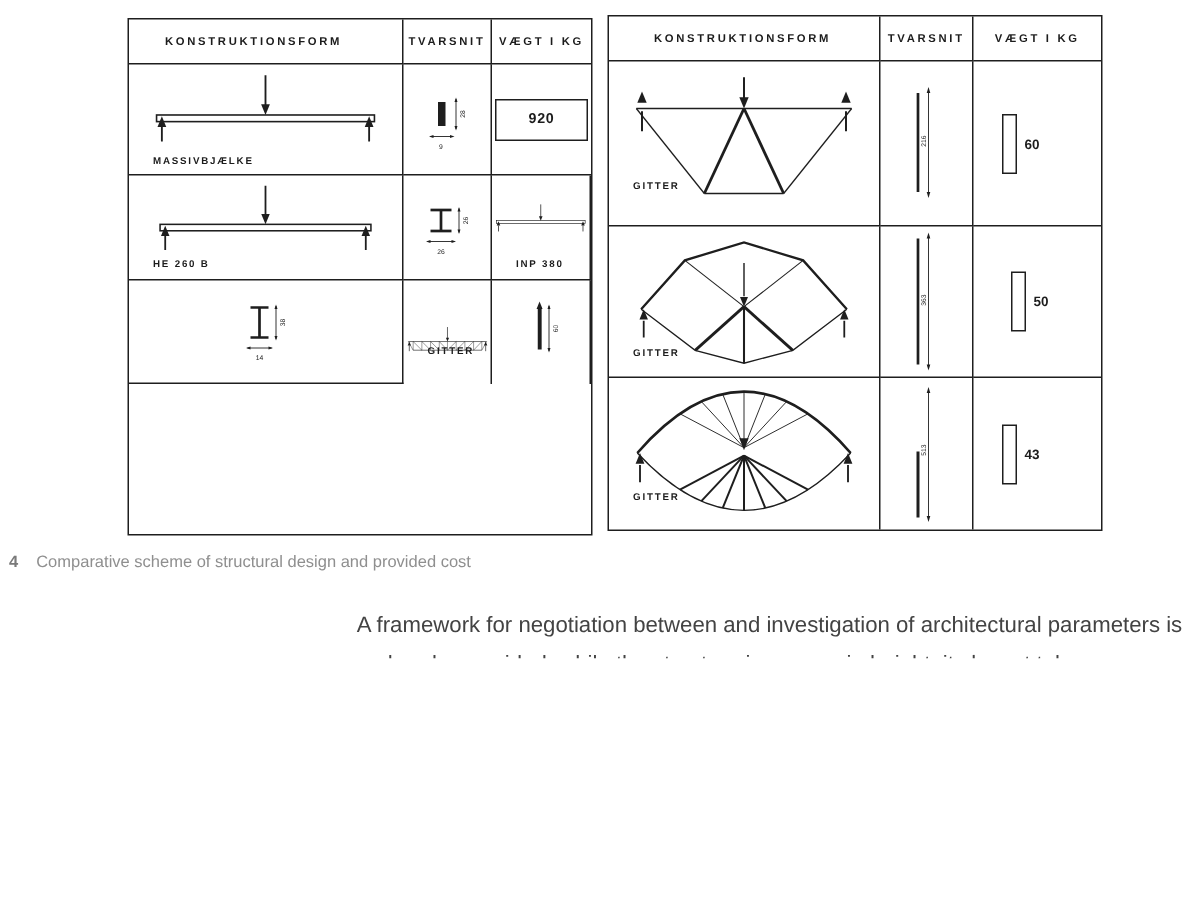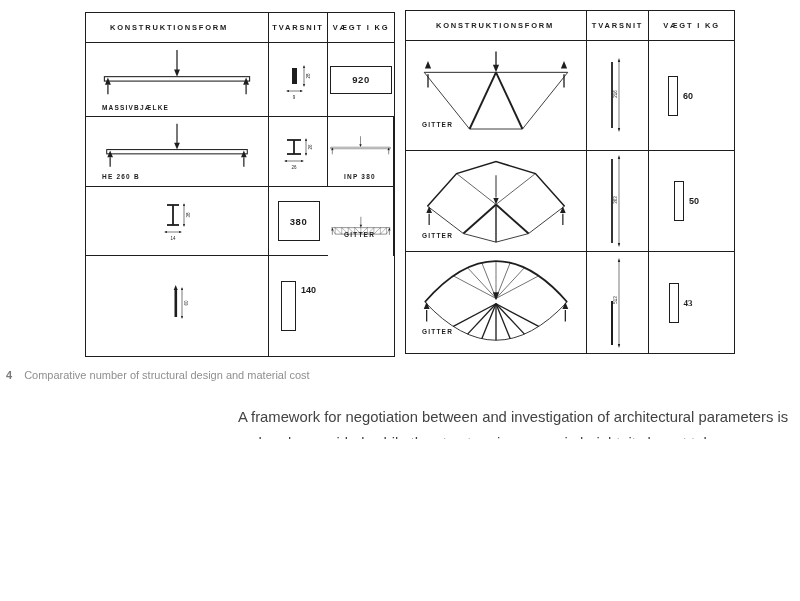--- a/index.html
+++ b/index.html
@@ -127,25 +127,20 @@
         <line x1="31" y1="8" x2="31" y2="30" stroke="#1e1e1e" stroke-width="0.6"></line>
         <polygon points="31,7 30,10 32,10" fill="#1e1e1e"></polygon>
         <polygon points="31,31 30,28 32,28" fill="#1e1e1e"></polygon>
         <text x="35" y="21" font-size="4.5" text-anchor="middle" transform="rotate(-90 35 19)">38</text>
         <line x1="12" y1="36" x2="28" y2="36" stroke="#1e1e1e" stroke-width="0.6"></line>
         <polygon points="11,36 14,35 14,37" fill="#1e1e1e"></polygon>
         <polygon points="29,36 26,35 26,37" fill="#1e1e1e"></polygon>
         <text x="20" y="44" font-size="4.5" text-anchor="middle">14</text>
       </svg>
     </div>
-    <div class="cell cl">
-      <div class="wbox square">
-          <span>380</span>
-        </div>
-    </div>
 
     <div class="cell formcell rb">
       <svg width="172" height="82" viewBox="0 0 180 86">
         <line x1="10" y1="42" x2="172" y2="42" stroke="#1e1e1e" stroke-width="1.3"></line>
         <line x1="20" y1="60" x2="162" y2="60" stroke="#1e1e1e" stroke-width="1.3"></line>
         <line x1="10" y1="42" x2="20" y2="60" stroke="#1e1e1e" stroke-width="0.9"></line>
         <line x1="172" y1="42" x2="162" y2="60" stroke="#1e1e1e" stroke-width="0.9"></line>
         <line x1="20" y1="42" x2="20" y2="60" stroke="#1e1e1e" stroke-width="0.9"></line>
         <line x1="38" y1="42" x2="38" y2="60" stroke="#1e1e1e" stroke-width="0.9"></line>
         <line x1="56" y1="42" x2="56" y2="60" stroke="#1e1e1e" stroke-width="0.9"></line>
@@ -175,26 +170,20 @@
     <div class="cell rb">
       <svg width="44" height="56" viewBox="0 0 44 56">
         <polygon points="20.7,7 18.7,12 22.7,12" fill="#1e1e1e"></polygon>
         <rect x="19.5" y="11" width="2.6" height="28" fill="#1e1e1e"></rect>
         <line x1="27" y1="10" x2="27" y2="40" stroke="#1e1e1e" stroke-width="0.6"></line>
         <polygon points="27,9 26,12 28,12" fill="#1e1e1e"></polygon>
         <polygon points="27,41 26,38 28,38" fill="#1e1e1e"></polygon>
         <text x="31" y="27" font-size="4.5" text-anchor="middle" transform="rotate(-90 31 25)">60</text>
       </svg>
     </div>
-    <div class="cell cl rb">
-      <div class="wt-flex">
-        <div class="bar-rect"></div>
-        <span style="align-self:flex-start;margin-top:4px;">140</span>
-      </div>
-    </div>
   </div>
 
   <div class="tbl tbl-right">
     <div class="cell th" style="padding-left:30px;">KONSTRUKTIONSFORM</div>
     <div class="cell th cen">TVARSNIT</div>
     <div class="cell th cen cl">VÆGT I KG</div>
 
     <div class="cell formcell">
       <svg width="170" height="100" viewBox="0 0 180 100" style="margin-top:4px;">
         <line x1="14" y1="26" x2="166" y2="26" stroke="#1e1e1e" stroke-width="1"></line>
@@ -291,29 +280,29 @@
     <div class="cell rb">
       <svg width="50" height="96" viewBox="0 0 50 96">
         <line x1="19" y1="46" x2="19" y2="90" stroke="#1e1e1e" stroke-width="2"></line>
         <line x1="26" y1="5" x2="26" y2="91" stroke="#1e1e1e" stroke-width="0.6"></line>
         <polygon points="26,3 24.8,7 27.2,7" fill="#1e1e1e"></polygon>
         <polygon points="26,93 24.8,89 27.2,89" fill="#1e1e1e"></polygon>
         <text x="23" y="48" font-size="4.5" text-anchor="middle" transform="rotate(-90 22 46)">513</text>
       </svg>
     </div>
     <div class="cell cl rb">
-      <div class="wt-flex" style="margin-right:22px;font-family:Liberation Serif, serif;">
+      <div class="wt-flex" style="margin-right:22px;">
         <div class="bar-rect slim"></div>
         <span>43</span>
       </div>
     </div>
   </div>
 
   <div class="caption">
-    <span class="num">4</span><span>Comparative number of structural design and material cost</span>
+    <span class="num">4</span><span>Comparative scheme of structural design and provided cost</span>
   </div>
 
   <div class="bodytext">
     <p>A framework for negotiation between and investigation of architectural parameters is hereby provided: while the structure increases in height, its layout takes on an increasingly expressive form, inversely proportional to its material consumption. Arguably, it is from here that richness in form can arise from reductionist thinking in resource management, and that through such an operation, the architectural presence of the structure becomes increasingly evident as it introduces geometries of new specificities and volume.</p>
     <p>An architectural argument can be given for the spatial exploration of new material-efficient, lightweight structures. Space-truss and space-frame designs can be constructed in a number of materials relevant to the methods presented here. However, since its introduction by Alexander</p>
   </div>
 
 </div>
 
 </body></html>

